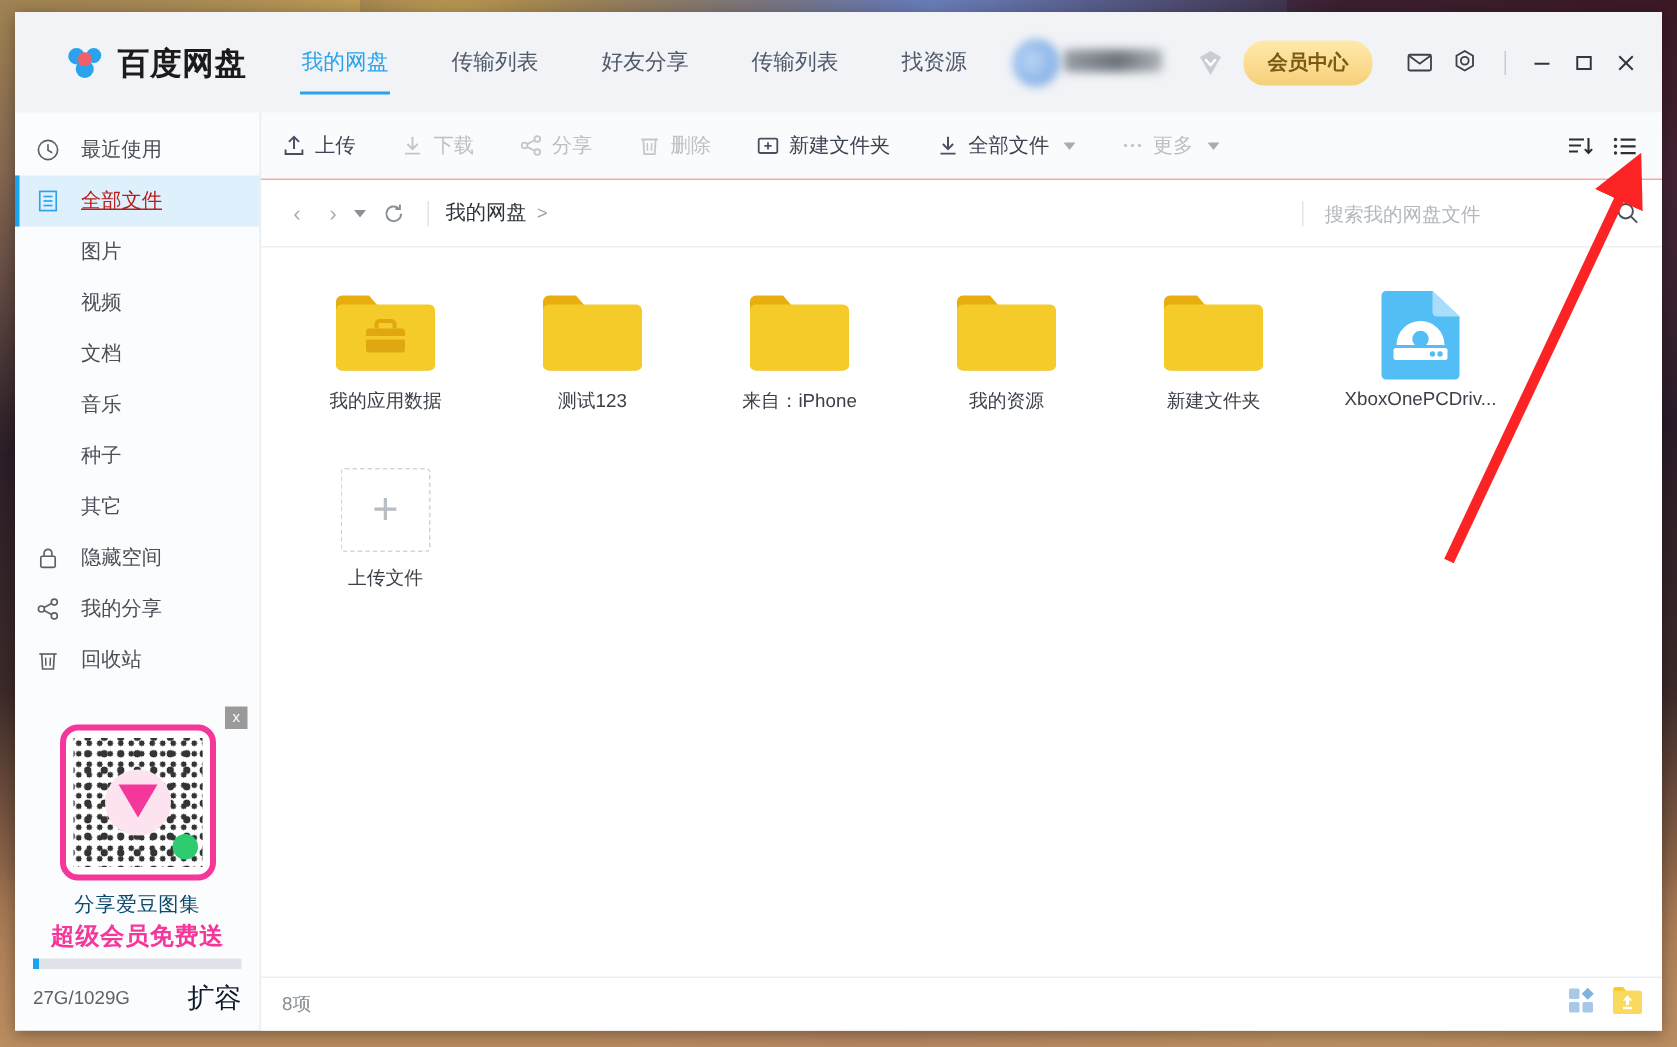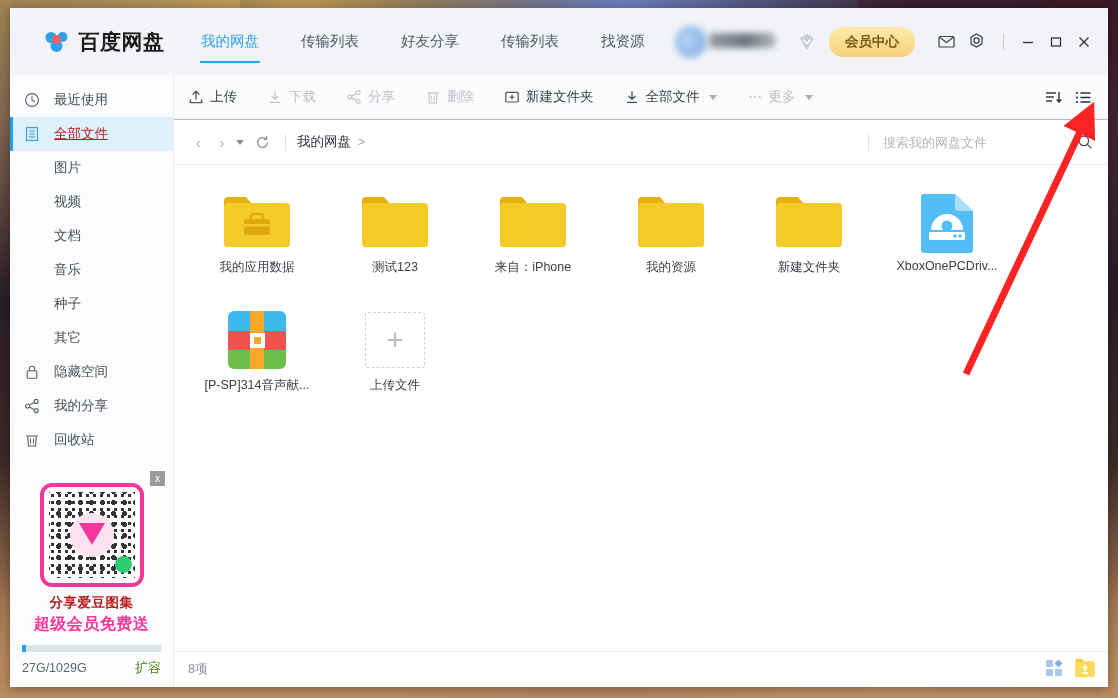--- a/index.html
+++ b/index.html
@@ -135,29 +135,29 @@
     background:#fde3ef; display:flex; align-items:center; justify-content:center;
   }
   .qr-tri {
     width:0;height:0;border-left:13px solid transparent;border-right:13px solid transparent;
     border-top:22px solid #f5379b; margin-top:-2px;
   }
   .qr-wx {
     position:absolute; right:8px; bottom:10px; width:17px; height:17px; border-radius:50%;
     background:#2ecc71;
   }
-  .promo-l1 { margin-top:7px; font-size:13.5px; font-weight:bold; color:#b91c1c; letter-spacing:.5px;}
+  .promo-l1 { margin-top:7px; font-size:13.5px; font-weight:normal; color:#0c4a6e; letter-spacing:.5px;}
   .promo-l2 { margin-top:2px; font-size:16px; font-weight:bold; color:#f5379b; letter-spacing:.5px;}
 
   .storage { margin-top: auto; padding: 0 12px 10px 12px; }
   .bar { height: 7px; background: #dfe2e6; border-radius: 1px; position: relative; }
   .bar-fill { position:absolute; left:0; top:0; bottom:0; width:3%; background:#1aa3ef; }
   .storage-row { display:flex; justify-content:space-between; align-items:center; margin-top:7px; }
   .storage-txt { font-size: 12.5px; color:#5e636b; }
-  .storage-link { font-size: 13px; color:#4d7c0f; cursor:pointer; }
+  .storage-link { font-size: 18px; color:#0f172a; cursor:pointer; }
 
   
   .main { flex: 1; display: flex; flex-direction: column; min-width: 0; background:#fff; }
   .toolbar {
     height: 45px; background:#fafbfc; display:flex; align-items:center;
     padding: 0 12px 0 14px; border-bottom:1px solid #fca5a5; flex:none;
   }
   .tb-item {
     display:flex; align-items:center; font-size:13.5px; color:#3d4451;
     padding: 0 14px 0 0; margin-right: 16px; cursor:pointer; white-space:nowrap;
@@ -614,40 +614,20 @@
               <path d="M14 40 a16 16 0 0 1 32 0 Z" fill="#ffffff"></path>
               <circle cx="30" cy="36" r="5.5" fill="#53bdf5"></circle>
               <rect x="12" y="42" width="36" height="8" rx="1.5" fill="#ffffff"></rect>
               <circle cx="38" cy="46" r="1.8" fill="#53bdf5"></circle>
               <circle cx="43" cy="46" r="1.8" fill="#53bdf5"></circle>
             </svg>
           </div>
           <div class="file-name">XboxOnePCDriv...</div>
         </div>
 
-        <div class="file">
-          <div class="file-icon">
-            <svg width="62" height="62" viewBox="0 0 62 62">
-              <defs>
-                  <clipPath id="rc">
-                    <rect x="2" y="2" width="58" height="58" rx="6"></rect>
-                  </clipPath>
-                </defs>
-              <g clip-path="url(#rc)">
-                <rect x="2" y="2" width="58" height="20" fill="#3fb7ef"></rect>
-                <rect x="2" y="22" width="58" height="19" fill="#ef5350"></rect>
-                <rect x="2" y="41" width="58" height="19" fill="#6cc04a"></rect>
-                <rect x="24" y="2" width="14" height="58" fill="#f7a82a"></rect>
-                <rect x="24" y="24" width="15" height="15" fill="#ffffff"></rect>
-                <rect x="28" y="28" width="7" height="7" fill="#f7a82a"></rect>
-              </g>
-            </svg>
-          </div>
-          <div class="file-name">[P-SP]314音声献...</div>
-        </div>
 
         <div class="file">
           <div class="file-icon">
             <div class="upload-box">+</div>
           </div>
           <div class="file-name">上传文件</div>
         </div>
 
       </div>
 

